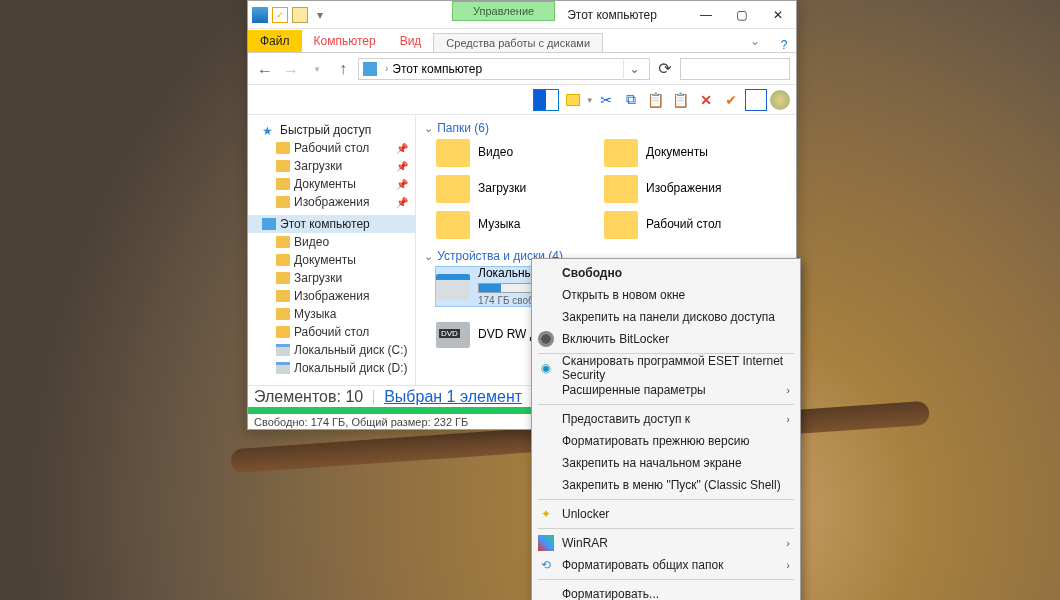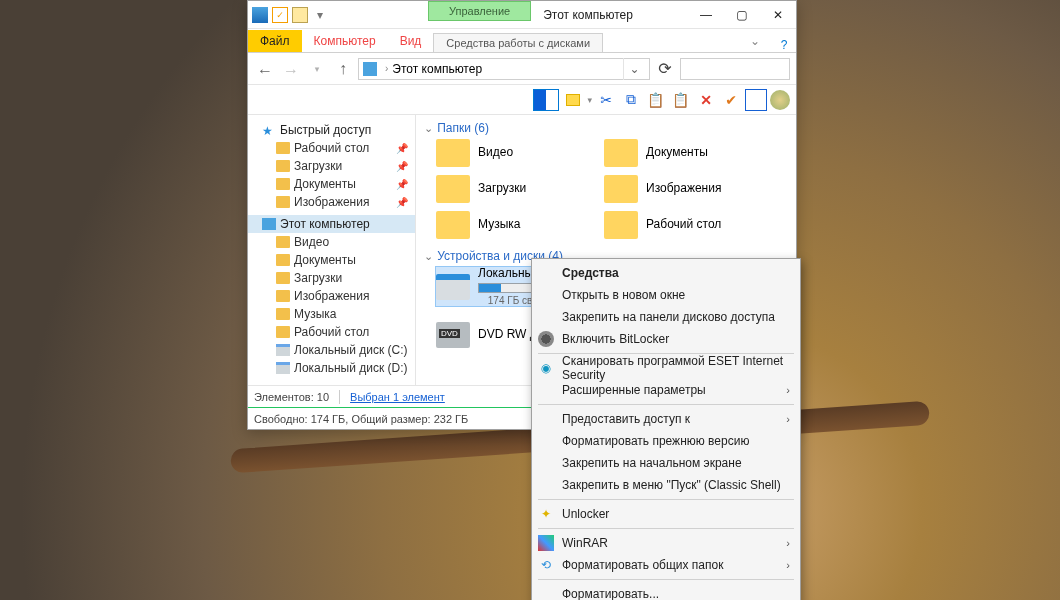--- a/index.html
+++ b/index.html
@@ -22,21 +22,21 @@
   }
 
   
   .titlebar { height:28px; display:flex; align-items:stretch; border-bottom:1px solid #e5e5e5; }
   .title-qat { display:flex; align-items:center; padding:0 4px; gap:4px; }
   .qat-icon { width:16px; height:16px; display:inline-flex; align-items:center; justify-content:center; font-size:12px; }
   .qat-check { background:#fff; border:1px solid #f59e00; color:#f59e00; font-size:9px; }
   .title-tabctx {
     flex:0 0 auto; height:20px; margin-top:0;
     background:#9fe89f; border:1px solid #6ac76a; color:#3a623a;
-    font-size:11px; display:flex; align-items:center; padding:0 20px; margin-left:96px;
+    font-size:11px; display:flex; align-items:center; padding:0 20px; margin-left:120px;
   }
   .title-text { flex:1; font-size:12px; display:flex; align-items:center; padding-left:12px; color:#222; }
   .winbtns { display:flex; }
   .winbtn { width:36px; display:flex; align-items:center; justify-content:center; font-size:12px; color:#222; }
 
   
   .ribbon { height:24px; display:flex; align-items:flex-end; border-bottom:1px solid #d0d0d0; font-size:12px; }
   .ribbon-file { background:#ffcc00; color:#222; padding:4px 12px; font-weight:500; }
   .ribbon-tab { padding:4px 12px; color:#ef4444; }
   .ribbon-tools { border:1px solid #d0d0d0; border-bottom:none; background:#f6f6f6; padding:3px 12px; color:#555; font-size:11px; }
@@ -70,37 +70,37 @@
   .tree-item.lvl2 { padding-left:28px; color:#333; }
   .tree-item.sel { background:#d6e8f5; }
   .pin { margin-left:auto; color:#888; font-size:10px; }
   .ico { width:14px; height:12px; display:inline-block; }
   .ico-star { color:#2a8edb; font-size:12px; }
   .ico-folder { background:#f3c04b; border-radius:1px; }
   .ico-drive { background:#cfd6da; border-top:3px solid #6aa7e8; }
   .ico-pc { background:#4aa3df; }
 
   
-  .content { flex:1; overflow:hidden; padding:4px 2px 0 6px; font-size:12px;text-align:center; }
+  .content { flex:1; overflow:hidden; padding:4px 2px 0 6px; font-size:12px; }
   .grp-head { color:#2a6ac7; font-size:12px; padding:2px 0 4px 2px; display:flex; align-items:center; gap:4px; }
   .grp-head::before { content:"⌄"; color:#777; font-size:11px; }
   .tiles { display:flex; flex-wrap:wrap; gap:8px 18px; padding-left:14px; }
   .tile { width:150px; display:flex; align-items:center; gap:8px; }
   .tile .ficon { width:34px; height:28px; background:#ffd560; border-radius:2px; position:relative; }
   .tile.sel { background:#cfe5fb; outline:1px solid #94c7f5; }
   .tile .ficon::after { content:""; position:absolute; right:2px; bottom:2px; width:14px; height:14px; }
   .tile .lbl { line-height:1.15; }
   .tile .sub { font-size:10px; color:#666; }
   .drive-ficon { width:34px; height:26px; background:#d8dde1; border-top:6px solid #2a8edb; border-radius:2px; }
   .dvd-ficon { width:34px; height:26px; background:#b6bcc0; border-radius:2px; position:relative; }
   .dvd-ficon::after { content:"DVD"; position:absolute; left:3px; top:7px; font-size:8px; background:#333; color:#fff; padding:0 2px; }
   .drive-bar { width:90px; height:10px; border:1px solid #9aa1a7; margin:2px 0; background:linear-gradient(90deg,#2a8edb var(--pct,25%), #eee var(--pct,25%)); }
 
   
-  .footer { height:22px; border-top:1px solid #e5e5e5; display:flex; align-items:center; padding:0 6px; font-size:11px; color:#444; gap:10px; }
+  .footer { height:22px; border-top:1px solid #e5e5e5; display:flex; align-items:center; padding:0 6px; font-size:16px; color:#444; gap:10px; }
   .footer .sep { width:1px; height:14px; background:#ccc; }
   .footer .sel-info { color:#1560d4;text-decoration:underline; }
 
   
   .ctxmenu {
     position:absolute; left:531px; top:258px; width:270px;
     background:#f5f5f5; border:1px solid #a0a0a0; box-shadow:2px 4px 10px rgba(0,0,0,.35);
     font-size:12px; padding:3px 0; z-index:50;
   }
   .ctx-item { display:flex; align-items:center; height:22px; padding:0 10px 0 30px; color:#222; position:relative; }
@@ -289,27 +289,27 @@
           </div>
         </div>
       </div>
     </div>
 
     <div class="footer">
       <span>Элементов: 10</span>
       <span class="sep"></span>
       <span class="sel-info">Выбран 1 элемент</span>
     </div>
-    <div class="footer" style="border-top:1px solid #22c55e;font-size:11px">
+    <div class="footer" style="border-top:7px solid #22c55e;font-size:11px">
       <span>Свободно: 174 ГБ, Общий размер: 232 ГБ</span>
     </div>
   </div>
 
   <div class="ctxmenu">
-    <div class="ctx-item" style="font-weight:600">Средства</div>
+    <div class="ctx-item" style="font-weight:600">Свободно</div>
     <div class="ctx-item">Открыть в новом окне</div>
     <div class="ctx-item">Закрепить на панели дисково доступа</div>
     <div class="ctx-item">
         <span class="ctx-ico bitlocker"></span>
         <span>Включить BitLocker</span>
       </div>
     <div class="ctx-sep"></div>
     <div class="ctx-item">
         <span class="ctx-ico eset">◉</span>
         <span>Сканировать программой ESET Internet Security</span>

